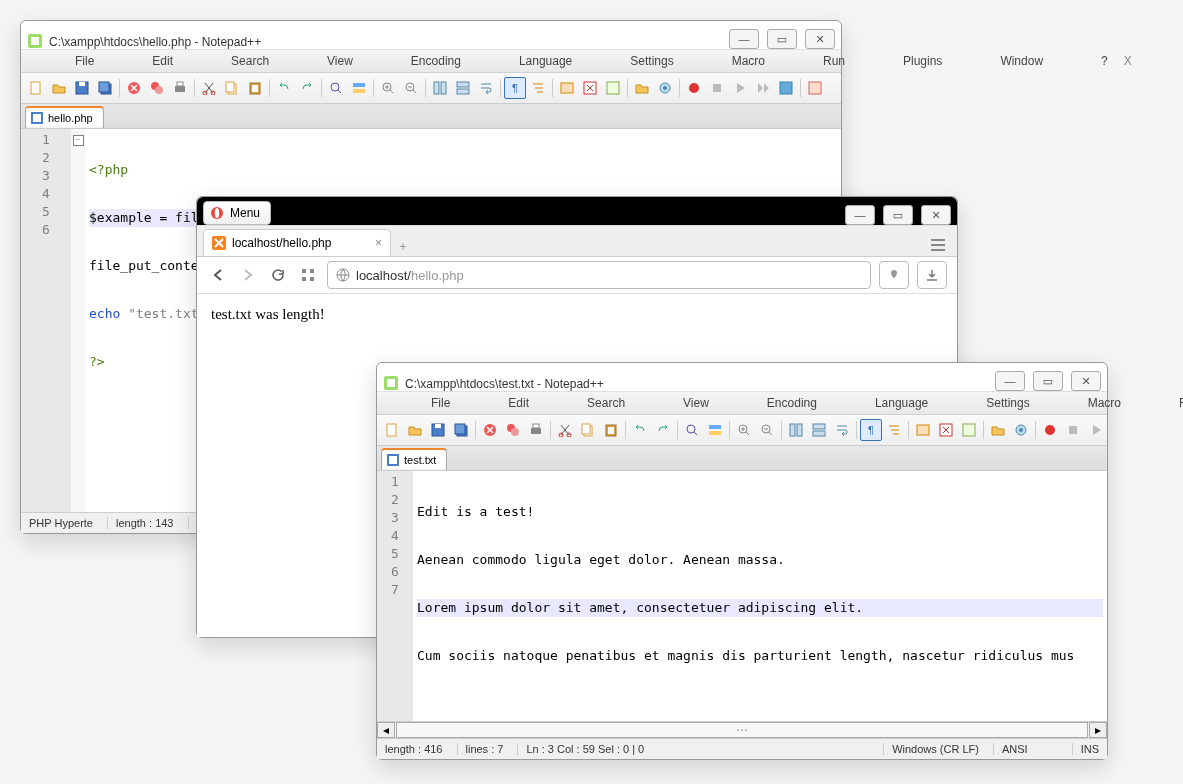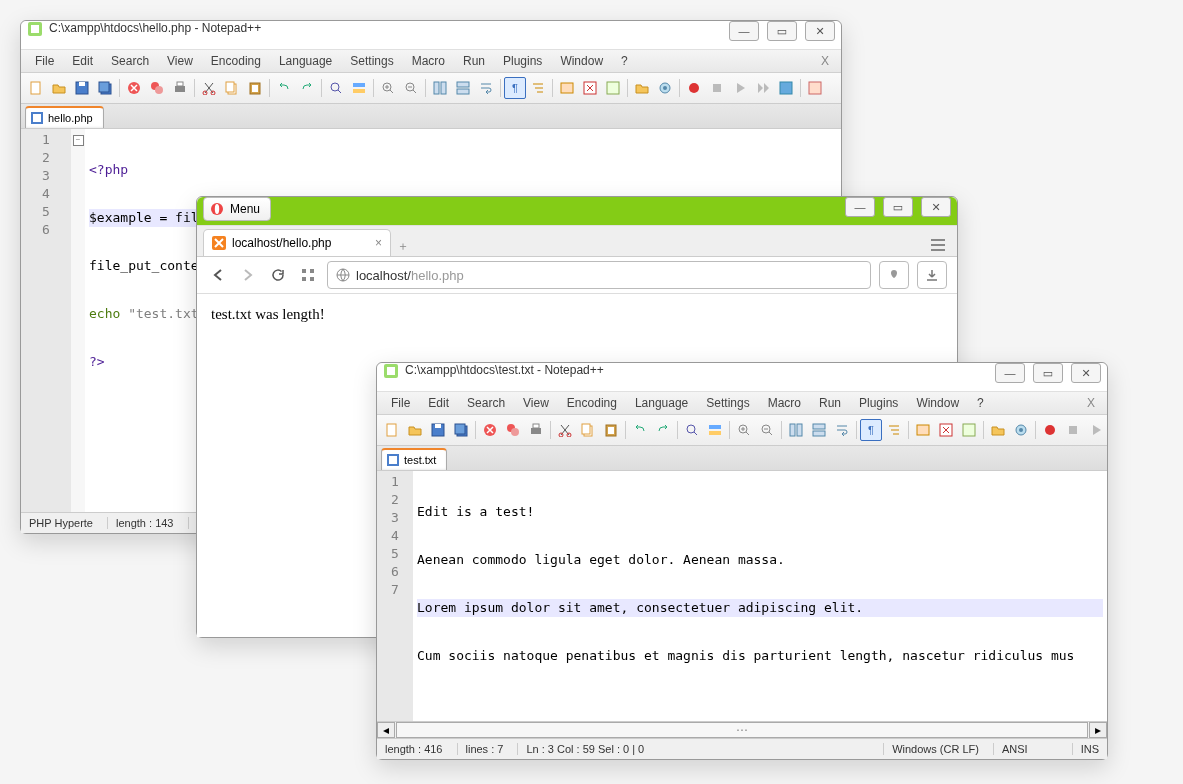--- a/index.html
+++ b/index.html
@@ -18,39 +18,39 @@
   background: #fff;
   border: 1px solid #999;
   border-radius: 6px;
   box-shadow: 0 8px 24px rgba(0,0,0,0.15);
   display: flex;
   flex-direction: column;
 }
 .titlebar {
   height: 28px;
   display: flex;
-  align-items: flex-start;
+  align-items: flex-end;
   padding: 0 6px;
   background: #fff;
   border-radius: 6px 6px 0 0;
   border-bottom: 1px solid #e0e0e0;
 }
 .titlebar .ico { width:16px; height:16px; margin-right:6px; display:inline-flex; align-items:center; justify-content:center; }
 .titlebar .title { flex:1; color:#333; font-size:12px; }
 .winbtns { display:flex; gap:8px; }
 .winbtn {
   width:28px; height:18px; border:1px solid #aaa; border-radius:3px;
   display:flex; align-items:center; justify-content:center; font-size:11px; color:#555; background:#f5f5f5;
 }
 .menubar {
   height:22px; display:flex; align-items:center; padding:0 6px;
   background: linear-gradient(#f5f5f5,#e8e8e8);
   border-bottom:1px solid #d0d0d0; font-size:12px; gap:2px;
 }
-.menubar .mi { padding:2px 8px; color:#444; }
+.menubar .mi { padding:2px 8px; color:#444;margin-left:40px; }
 .menubar .close-x { margin-left:auto; color:#888; padding:0 6px; font-family:Arial; }
 .toolbar {
   height:26px; display:flex; align-items:center; padding:2px 4px;
   background: linear-gradient(#fafafa,#eee);
   border-bottom:1px solid #ccc; gap:1px; overflow:hidden;
 }
 .tbtn {
   width:20px; height:20px; border:1px solid transparent; border-radius:2px;
   display:flex; align-items:center; justify-content:center; flex-shrink:0;
 }
@@ -76,36 +76,36 @@
 }
 .gutter div { height:18px; line-height:18px; text-align:center; }
 .foldcol { width:14px; background:#f7f7f7; padding-top:2px; }
 .foldcol div{height:18px;display:flex;align-items:center;justify-content:center;}
 .foldbox{width:9px;height:9px;border:1px solid #808080;display:flex;align-items:center;justify-content:center;font-size:8px;line-height:8px;color:#808080;background:#fff;}
 .code {
   flex:1; font-family:Consolas,monospace; font-size:13px; padding:2px 4px; white-space:pre; overflow:hidden;
 }
 .code .ln{height:18px;line-height:18px;}
 .hl-line{background:#e8e8ff;}
-.tk-tag{color:#4c1d95;}
+.tk-tag{color:#4d7c0f;}
 .tk-var{color:#000;}
 .tk-func{color:#000;}
 .tk-str{color:#808080;}
-.tk-kw{color:#4d7c0f;}
+.tk-kw{color:#1d4ed8;}
 .tk-op{color:#000;}
 .tk-const{color:#000;}
 .statusbar {
   height:20px; border-top:1px solid #ccc; background:#f0f0f0;
   display:flex; align-items:center; font-size:11px; color:#333; padding:0 8px; gap:14px;
 }
 .statusbar .seg{border-left:1px solid #ccc;padding-left:8px;}
 .statusbar .seg:first-child{border-left:none;padding-left:0;}
 .statusbar .spacer{flex:1;}
 
-.brow .titlebar{ background:#84cc16; }
+.brow .titlebar{ background:#000000; }
 .brow .tabrow {
   height:30px; display:flex; align-items:flex-end; padding:0 6px; background:#efefef; border-bottom:1px solid #ccc;
 }
 .brow-tab{
   height:26px; background:#fff; border:1px solid #ccc; border-bottom:none; border-radius:5px 5px 0 0;
   display:flex; align-items:center; padding:0 8px; gap:6px; min-width:170px; font-size:12px;
 }
 .brow-tab .x{color:#888;}
 .newtab{ width:24px;height:20px;display:flex;align-items:center;justify-content:center;color:#888;}
 .tabspacer{flex:1;}

